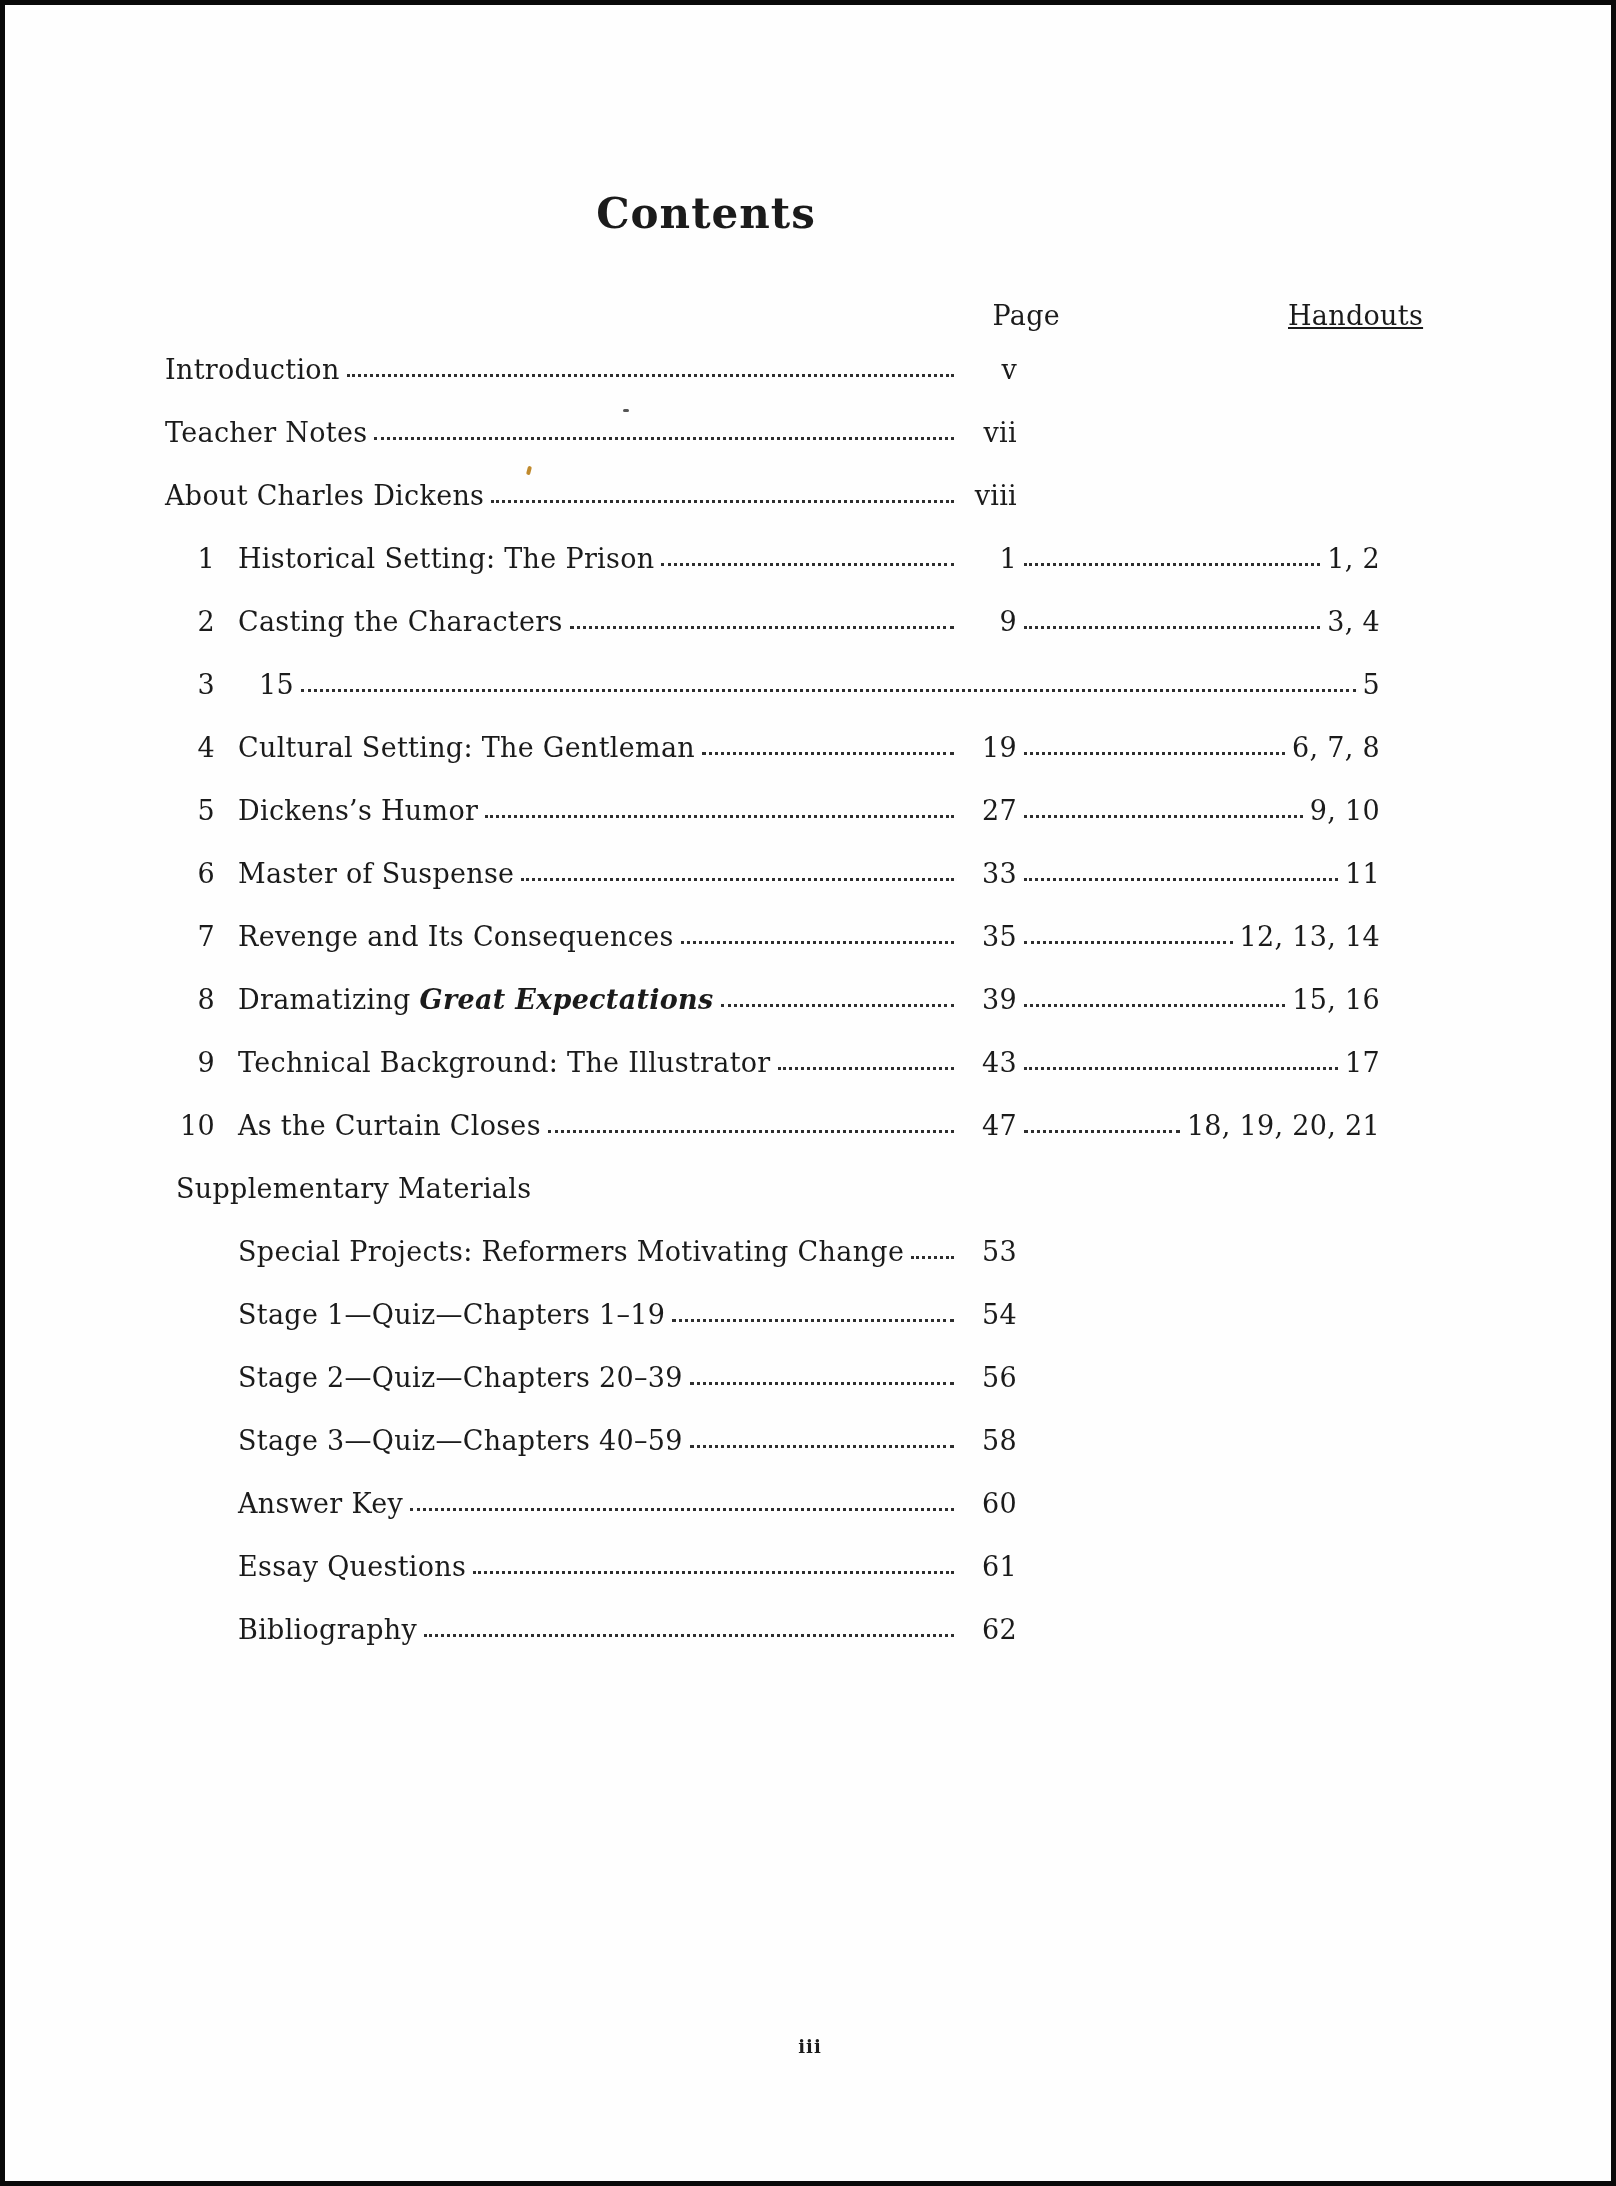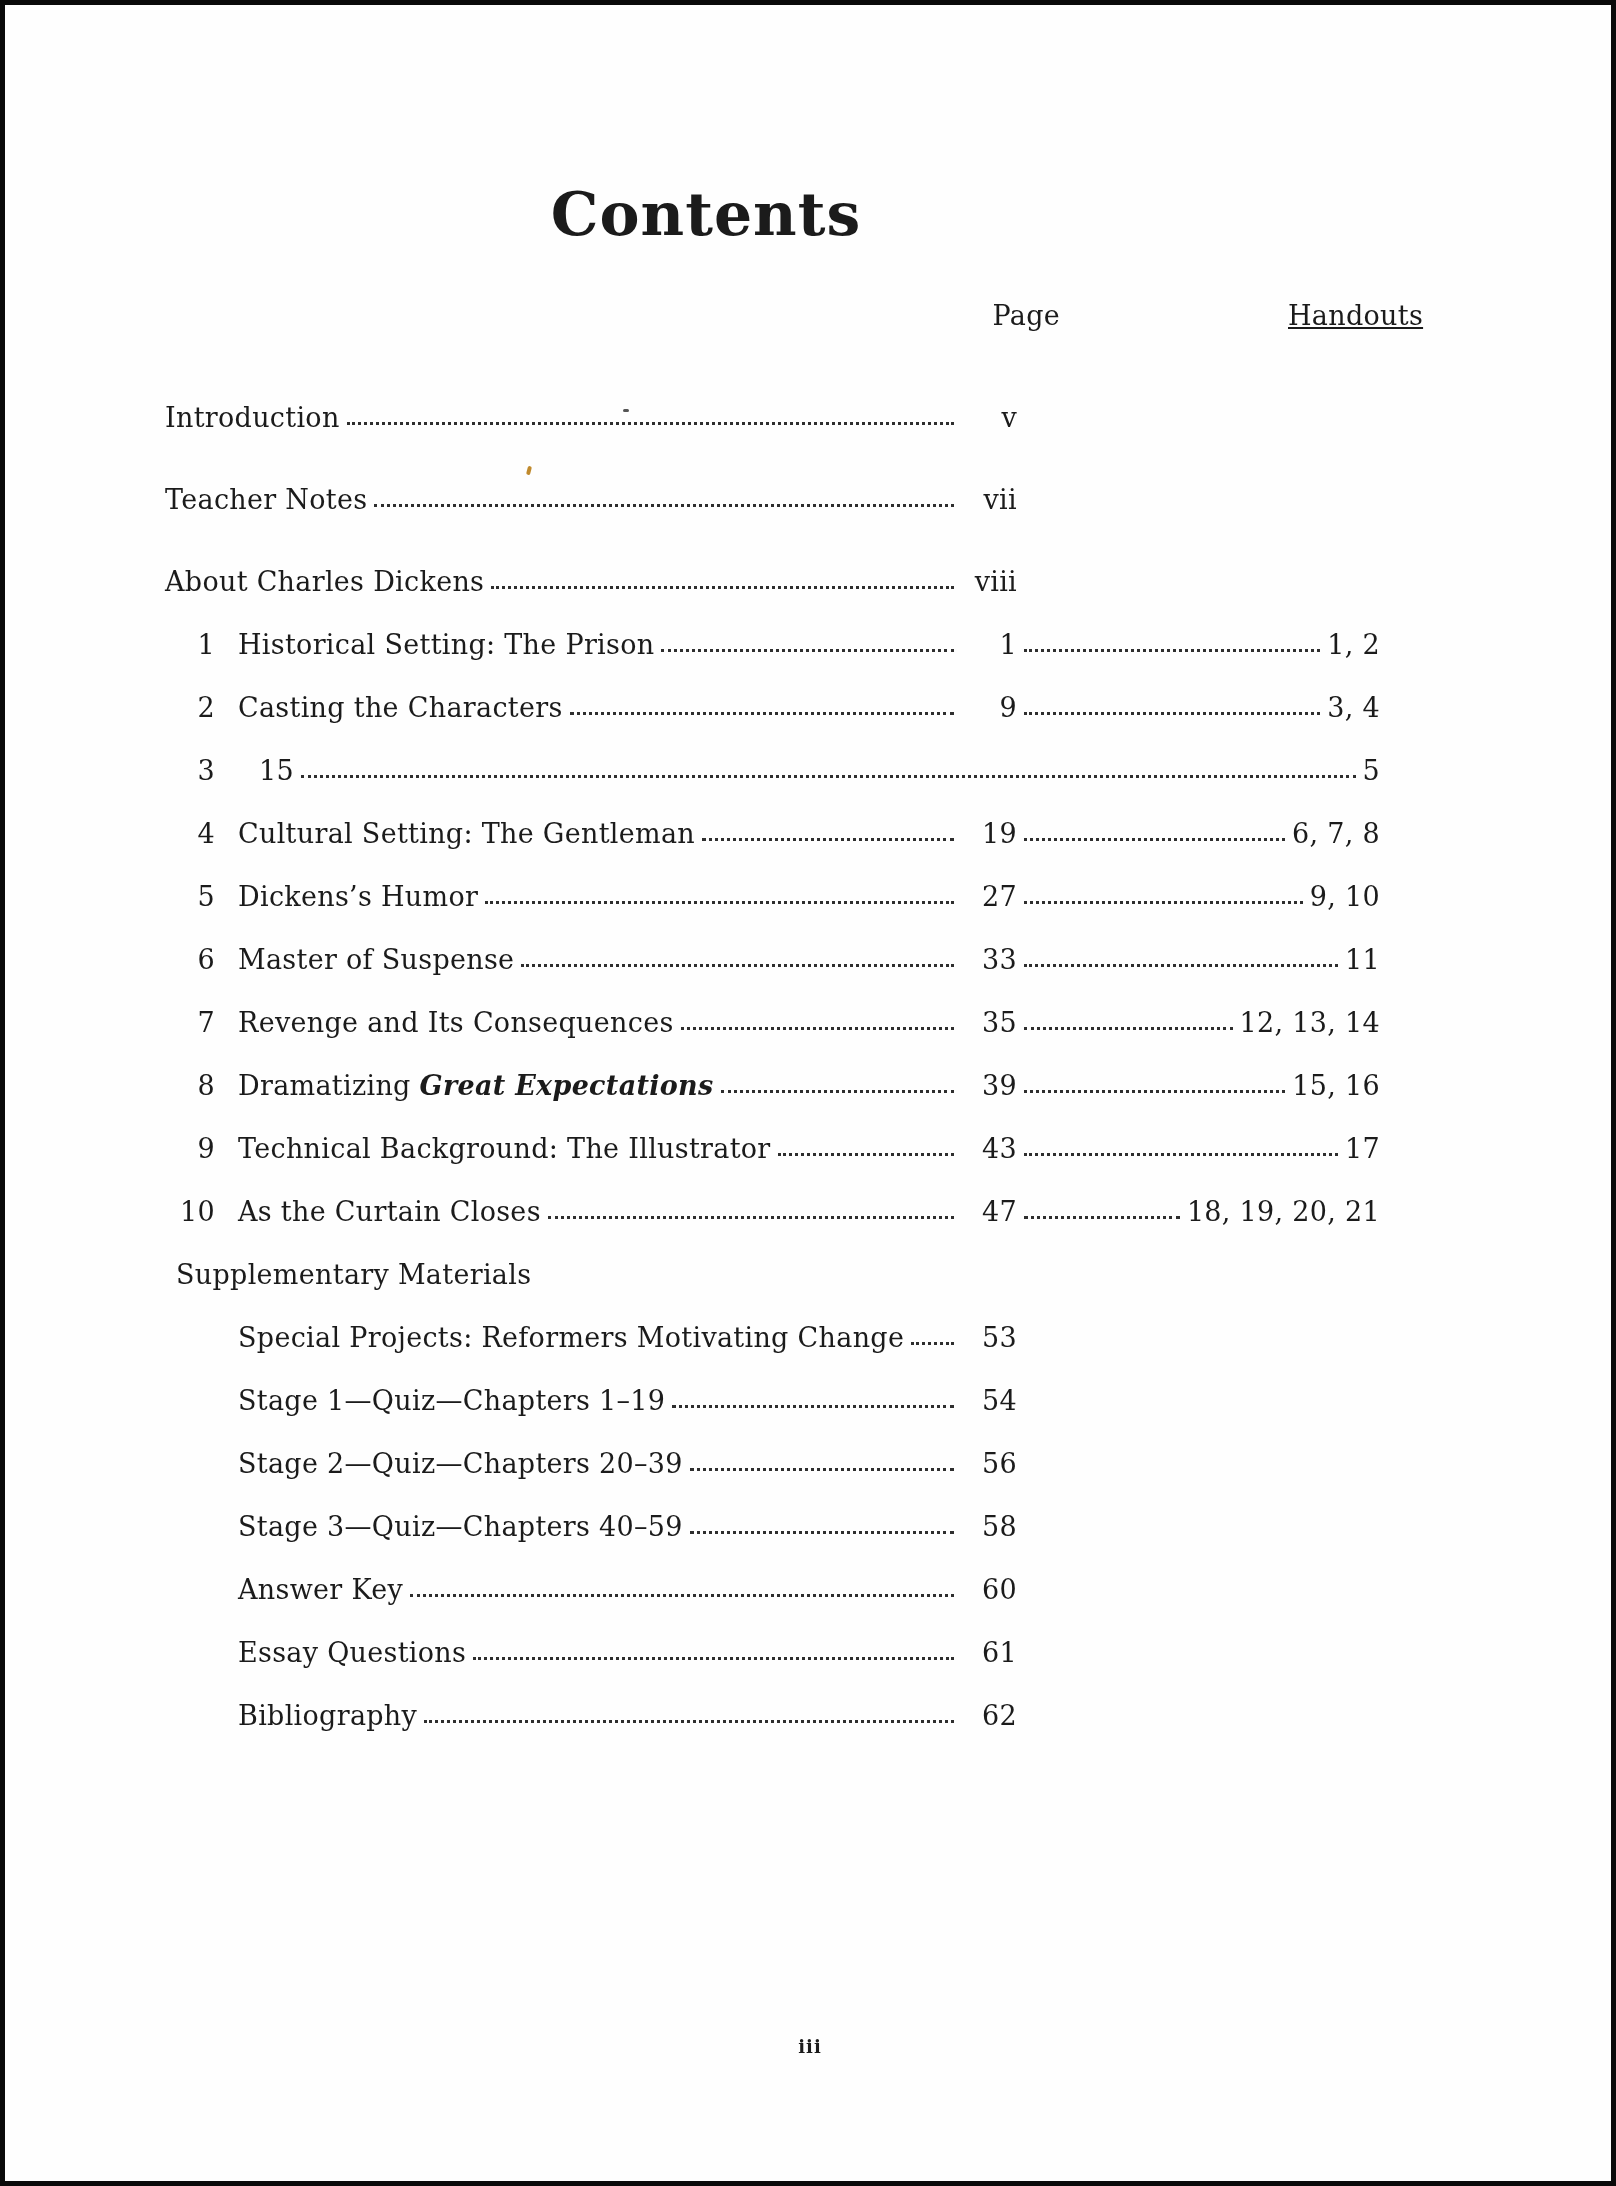--- a/index.html
+++ b/index.html
@@ -12,21 +12,21 @@
     border: 5px solid #0a0a0a;
     font-family: "DejaVu Serif", "Liberation Serif", serif;
     color: #1b1b1b;
     overflow: hidden;
   }
   .doc-title {
     position: absolute;
     left: 0; top: 178px;
     width: 1402px;
     text-align: center;
-    font-size: 60px;
+    font-size: 42px;
     font-weight: bold;
     letter-spacing: 1px;
     line-height: 62px;
   }
   .col-head {
     position: absolute;
     top: 294px;
     font-size: 27px;
     line-height: 34px;
     text-align: right;
@@ -43,21 +43,21 @@
   }
   .row {
     display: flex;
     align-items: flex-end;
     margin-bottom: 29px;
     font-size: 27px;
     line-height: 34px;
     letter-spacing: 0.3px;
     white-space: nowrap;
   }
-  .row.w-front { width: 852px; margin-top: 48px; }
+  .row.w-front { width: 852px; }
   .row.w-chap  { width: 1215px; }
   .row.w-sub   { width: 779px; margin-left: 73px; }
   .num   { flex: none; width: 50px; text-align: right; margin-right: 23px; }
   .lead  { flex: none; width: 723px; display: flex; align-items: flex-end; }
   .tail  { flex: 1; display: flex; align-items: flex-end; }
   .t     { flex: none; }
   .it    { font-style: italic; font-weight: bold; }
   .dots  {
     flex: 1;
     height: 0;

